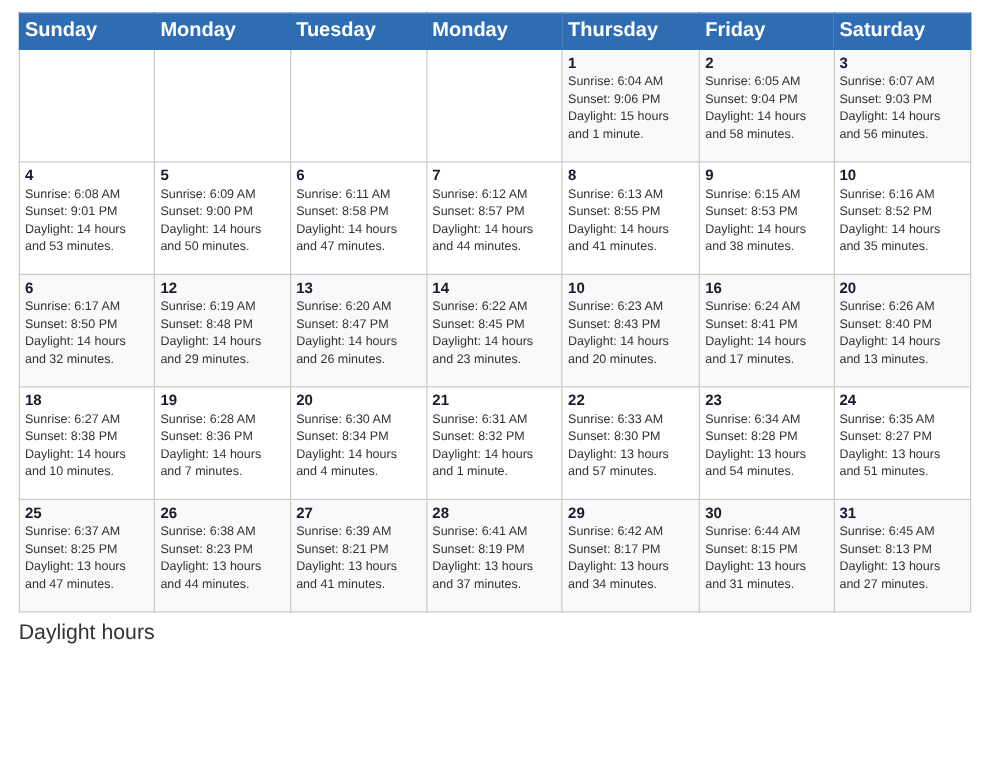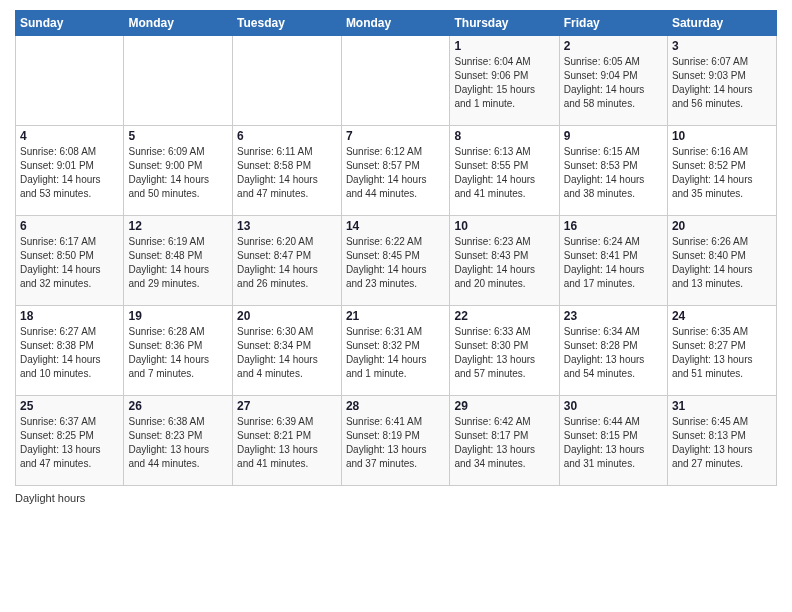--- a/index.html
+++ b/index.html
@@ -54,21 +54,21 @@
     .calendar {
       width: 100%;
       border-collapse: collapse;
       font-size: 10.5px;
     }
     .calendar th {
       background: #2e6db4;
       color: #fff;
       padding: 5px 4px;
       text-align: left;
-      font-size: 12px;
+      font-size: 16px;
       font-weight: bold;
       border: 1px solid #2e6db4;
     }
     .calendar td {
       border: 1px solid #ccc;
       vertical-align: top;
       padding: 3px 4px;
       width: 113px;
       height: 90px;
       background: #fff;
@@ -89,21 +89,21 @@
     .day-info {
       font-size: 10px;
       color: #333;
       line-height: 1.4;
     }
     .empty-cell {
       background: #fff !important;
     }
     .footer {
       margin-top: 6px;
-      font-size: 11px;
+      font-size: 17px;
       color: #333;
     }
   </style>
 </head>
 <body>
 
 <div class="page">
 
   <table class="calendar">
     <thead>

